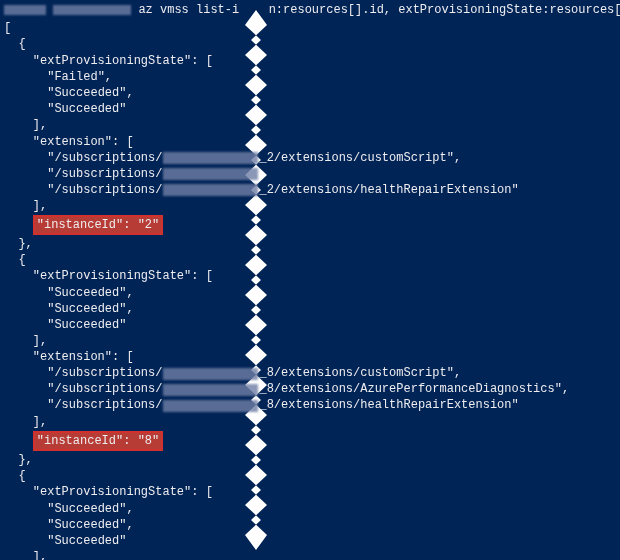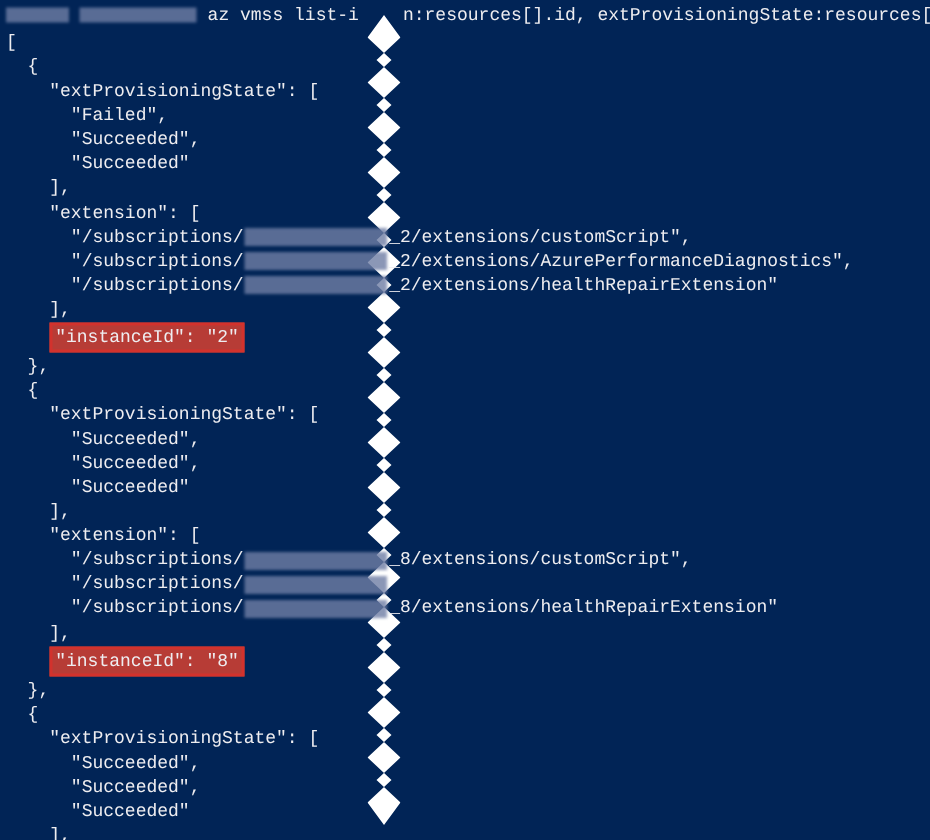--- a/index.html
+++ b/index.html
@@ -81,35 +81,35 @@
 <div class="block">[</div>
 
 <div class="block">  <span>{</span></div>
 <div class="block">    <span>"extProvisioningState": [</span></div>
 <div class="block">      "<span>Failed</span>",</div>
 <div class="block">      "<span>Succeeded</span>",</div>
 <div class="block">      "<span>Succeeded</span>"</div>
 <div class="block">    <span>],</span></div>
 <div class="block">    <span>"extension": [</span></div>
 <div class="pathrow"><span class="left">      <span>"/subscriptions/</span></span><span class="rd-mid"></span><span><span>_2</span><span>/extensions/</span><span>customScript</span>",</span></div>
-<div class="pathrow"><span class="left">      <span>"/subscriptions/</span></span><span class="rd-mid"></span><span><span>_2</span><span>/extensions/</span><span>AzurePerformanceDiagnostics</span>",</span></div>
+<div class="pathrow"><span class="left">      <span>"/subscriptions/</span></span><span class="rd-mid"></span></div>
 <div class="pathrow"><span class="left">      <span>"/subscriptions/</span></span><span class="rd-mid"></span><span><span>_2</span><span>/extensions/</span><span>healthRepairExtension</span>"</span></div>
 <div class="block">    <span>],</span></div>
 <div class="block">    <span class="hl">"instanceId": "2"</span></div>
 <div class="block">  <span>},</span></div>
 
 <div class="block">  <span>{</span></div>
 <div class="block">    <span>"extProvisioningState": [</span></div>
 <div class="block">      "<span>Succeeded</span>",</div>
 <div class="block">      "<span>Succeeded</span>",</div>
 <div class="block">      "<span>Succeeded</span>"</div>
 <div class="block">    <span>],</span></div>
 <div class="block">    <span>"extension": [</span></div>
 <div class="pathrow"><span class="left">      <span>"/subscriptions/</span></span><span class="rd-mid"></span><span><span>_8</span><span>/extensions/</span><span>customScript</span>",</span></div>
-<div class="pathrow"><span class="left">      <span>"/subscriptions/</span></span><span class="rd-mid"></span></div>
+<div class="pathrow"><span class="left">      <span>"/subscriptions/</span></span><span class="rd-mid"></span><span><span>_8</span><span>/extensions/</span><span>AzurePerformanceDiagnostics</span>",</span></div>
 <div class="pathrow"><span class="left">      <span>"/subscriptions/</span></span><span class="rd-mid"></span><span><span>_8</span><span>/extensions/</span><span>healthRepairExtension</span>"</span></div>
 <div class="block">    <span>],</span></div>
 <div class="block">    <span class="hl">"instanceId": "8"</span></div>
 <div class="block">  <span>},</span></div>
 
 <div class="block">  <span>{</span></div>
 <div class="block">    <span>"extProvisioningState": [</span></div>
 <div class="block">      "<span>Succeeded</span>",</div>
 <div class="block">      "<span>Succeeded</span>",</div>
 <div class="block">      "<span>Succeeded</span>"</div>

